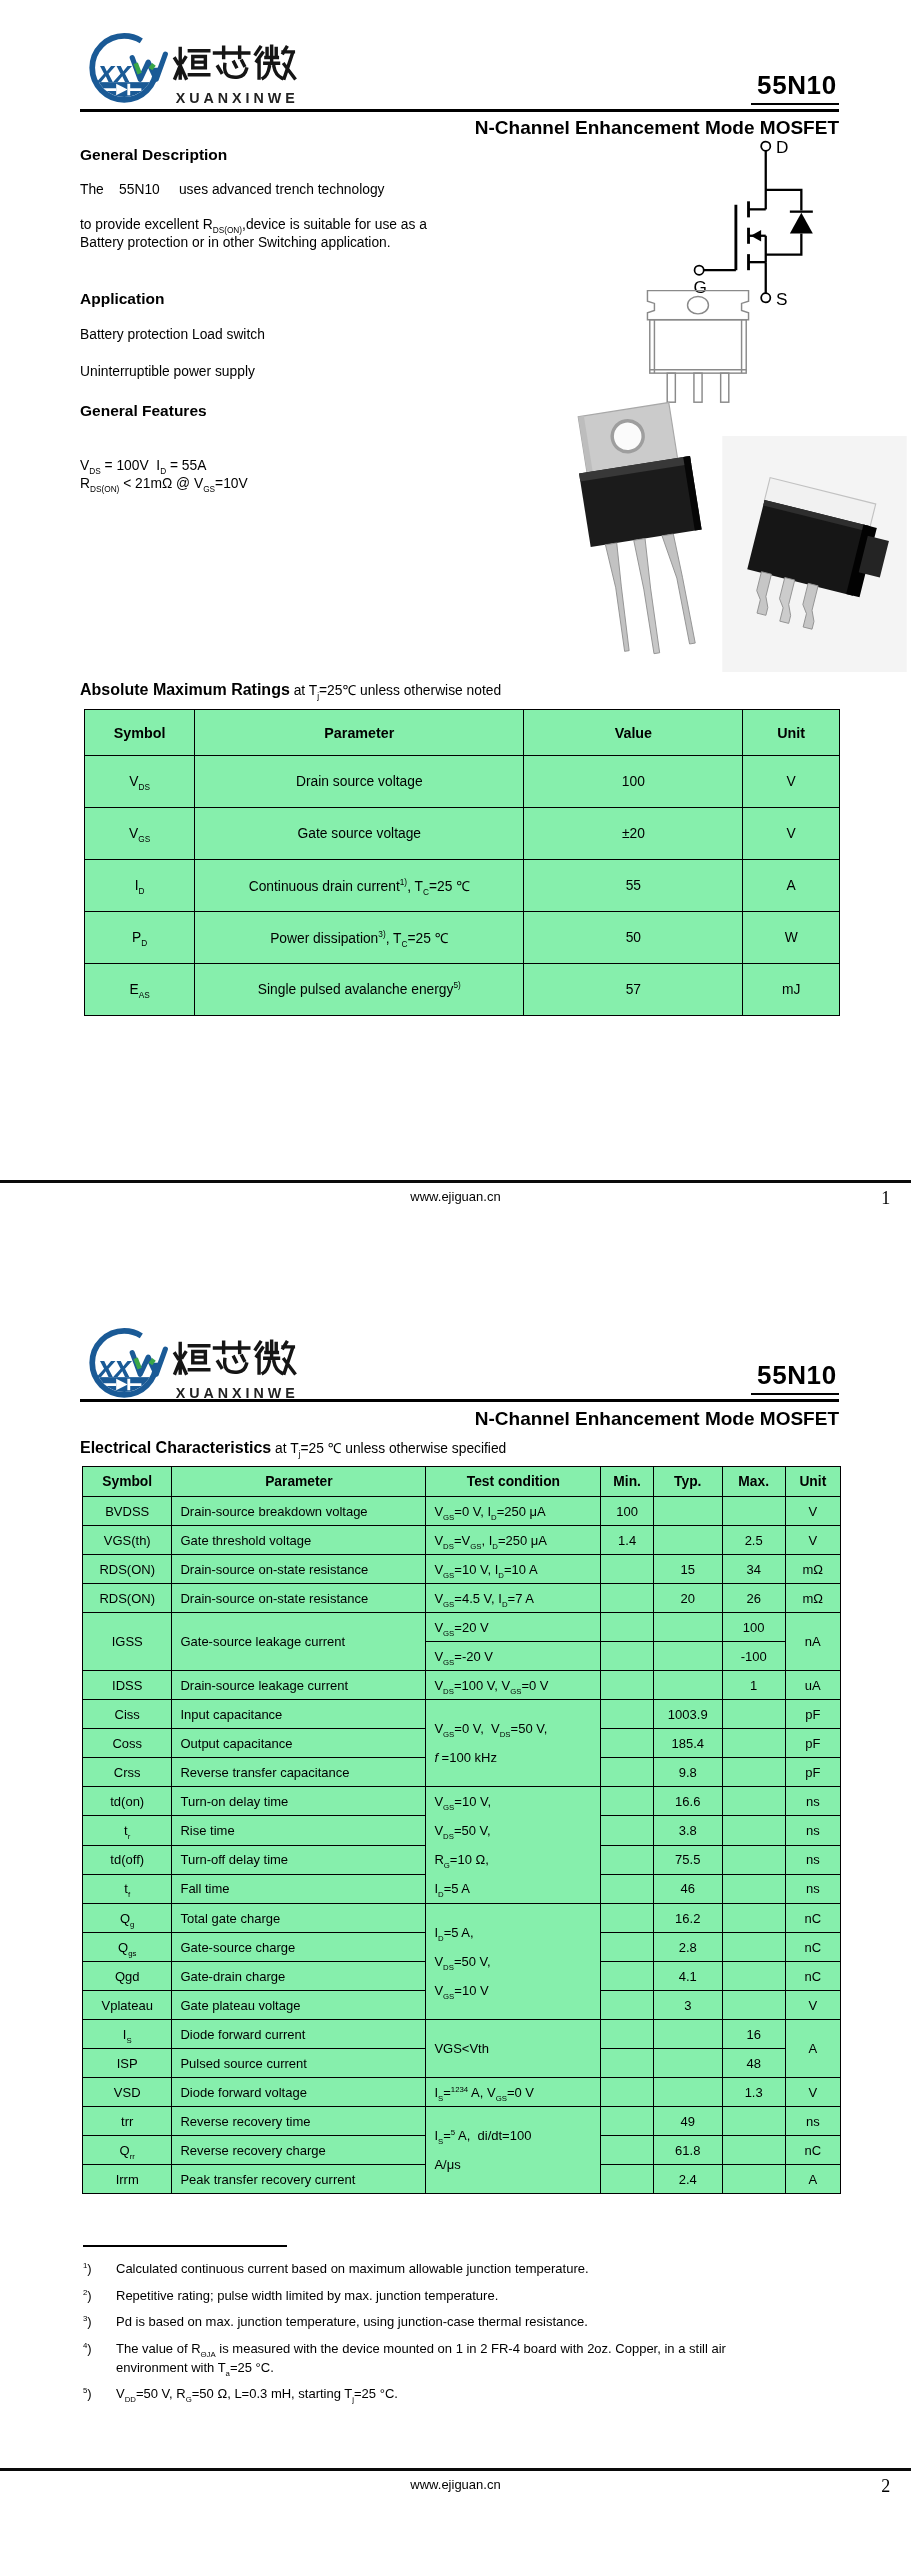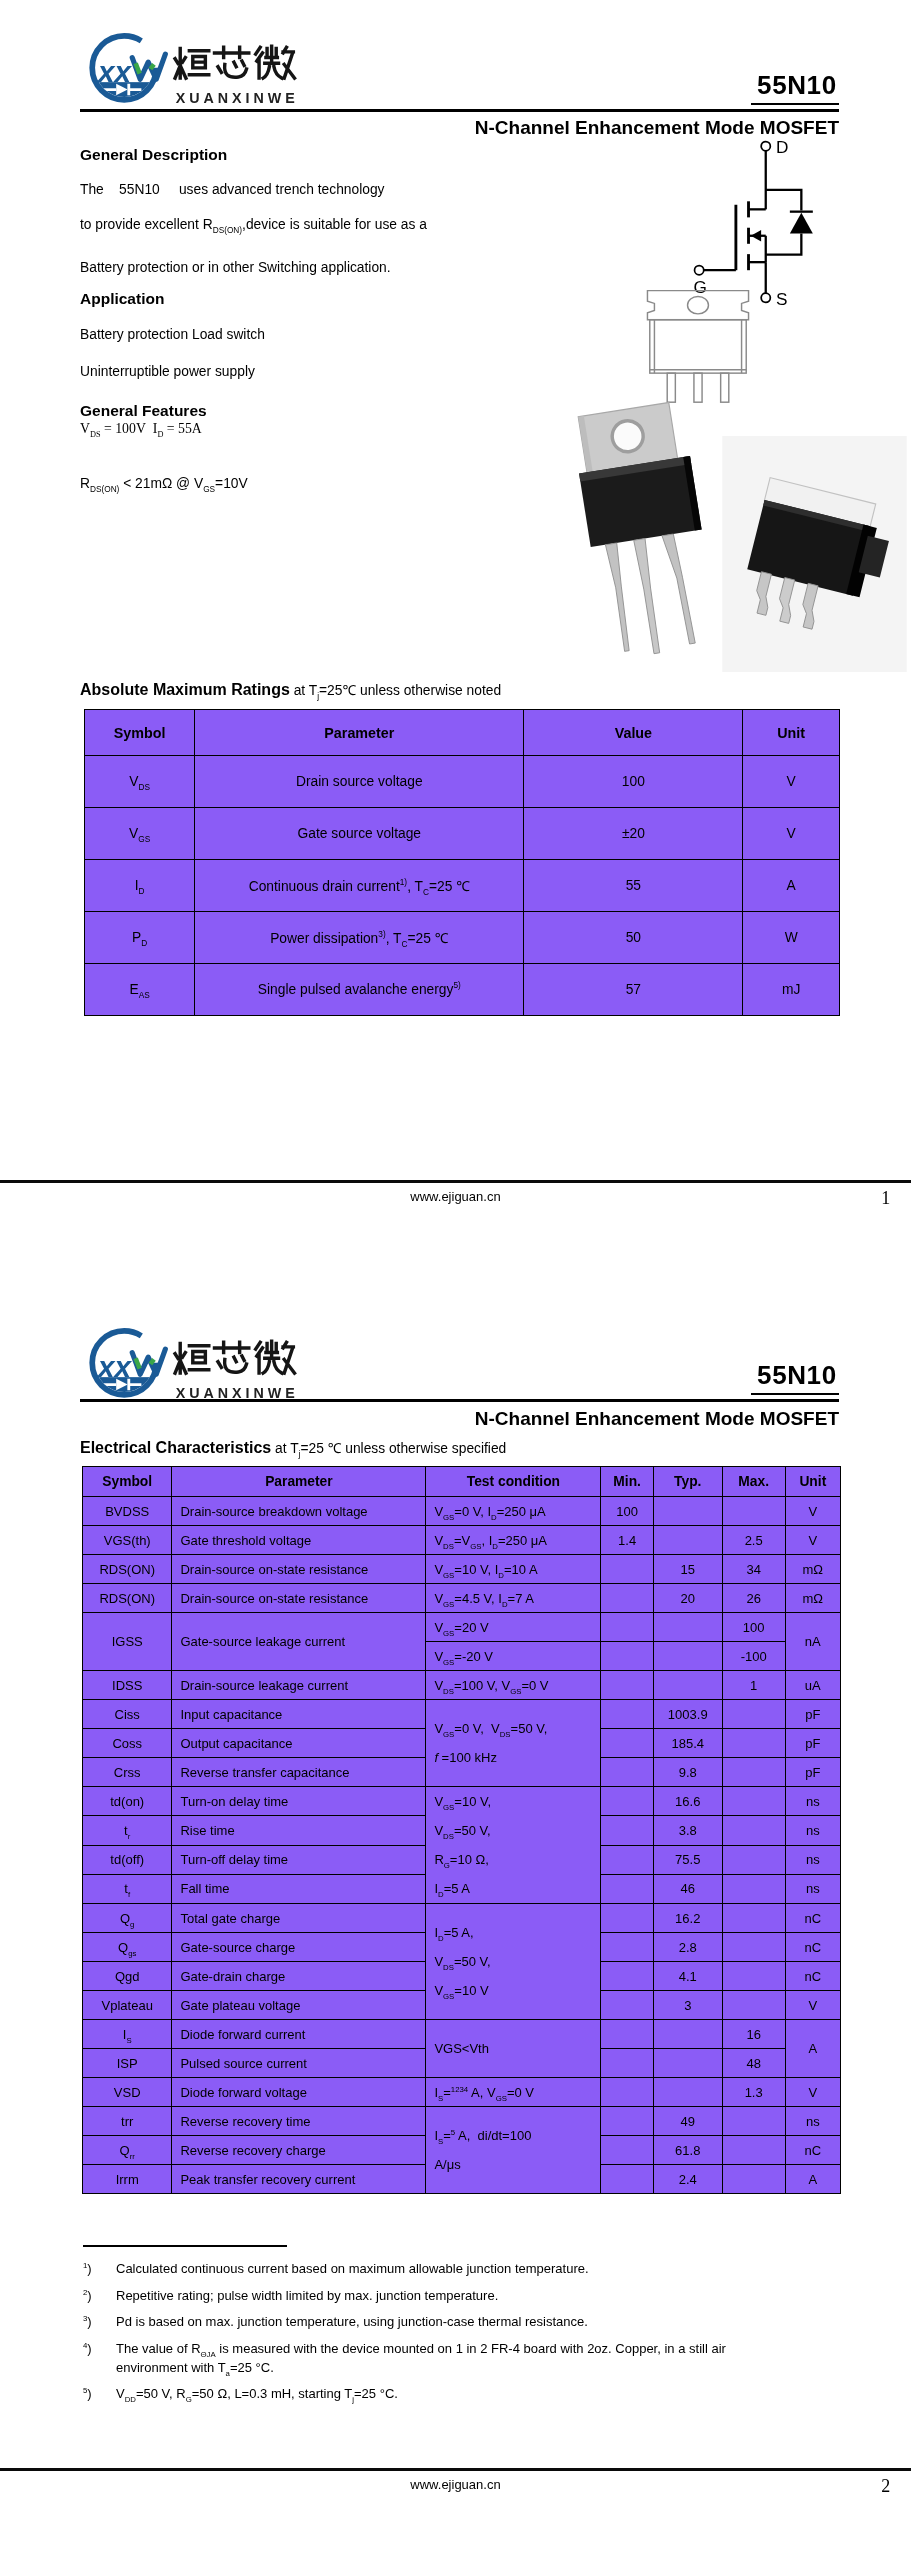--- a/index.html
+++ b/index.html
@@ -16,21 +16,21 @@
   .subtitle{position:absolute;right:72px;font-size:19px;font-weight:bold;}
 
   
   .sec-heading{position:absolute;left:80px;font-size:15.5px;font-weight:bold;}
   .body-line{position:absolute;left:80px;font-size:13.8px;white-space:nowrap;}
   .mix-heading{position:absolute;left:80px;font-size:16px;white-space:nowrap;}
   .mix-heading .hb{font-weight:bold;font-size:16px;}
   .mix-heading .hr{font-weight:normal;font-size:13.8px;}
 
   
-  .dstable{border-collapse:collapse;border:1.7px solid #000;table-layout:fixed;width:100%;background:#8b5cf6;}
+  .dstable{border-collapse:collapse;border:1.7px solid #000;table-layout:fixed;width:100%;background:#86efac;}
   .dstable th,.dstable td{border-left:1.1px solid #000;border-right:1.1px solid #000;
       border-top:1.7px solid #000;border-bottom:1.7px solid #000;
       text-align:center;vertical-align:middle;padding:0 4.6px;overflow:hidden;}
   .dstable th{font-weight:bold;}
   .amr-wrap{position:absolute;left:84px;top:709px;width:756px;}
   .amr thead tr{height:46px;}
   .amr tbody tr{height:52px;}
   .amr th{font-size:14.3px;}
   .amr td{font-size:13.8px;}
   .ec-wrap{position:absolute;left:82px;top:178px;width:759px;}
@@ -92,28 +92,28 @@
     </svg>
   </div>
 
   <div class="part-title" style="top:70px;">55N10</div>
   <div class="top-rule" style="top:109px;"></div>
   <div class="subtitle" style="top:117px;">N-Channel Enhancement Mode MOSFET</div>
 
   <div class="sec-heading" style="top:146px;">General Description</div>
   <div class="body-line" style="top:182px;">The&nbsp;&nbsp;&nbsp;&nbsp;55N10&nbsp;&nbsp;&nbsp;&nbsp;&nbsp;uses advanced trench technology</div>
   <div class="body-line" style="top:217px;">to provide excellent R<sub>DS(ON)</sub>,device is suitable for use as a</div>
-  <div class="body-line" style="top:260px;">Battery protection or in other Switching application.</div>
+  <div class="body-line" style="top:235px;">Battery protection or in other Switching application.</div>
 
   <div class="sec-heading" style="top:290px;">Application</div>
   <div class="body-line" style="top:327px;">Battery protection Load switch</div>
   <div class="body-line" style="top:364px;">Uninterruptible power supply</div>
 
   <div class="sec-heading" style="top:402px;">General Features</div>
-  <div class="body-line" style="top:421px;font-family:Liberation Serif, serif;">V<sub>DS</sub> = 100V&nbsp;&nbsp;I<sub>D</sub> = 55A</div>
+  <div class="body-line" style="top:458px;">V<sub>DS</sub> = 100V&nbsp;&nbsp;I<sub>D</sub> = 55A</div>
   <div class="body-line" style="top:476px;">R<sub>DS(ON)</sub> &lt; 21mΩ @ V<sub>GS</sub>=10V</div>
 
   <div class="fig" style="left:668px;top:137px;">
     <svg width="184" height="178" viewBox="0 0 320 310">
       <g stroke="#000" stroke-width="4" fill="none">
         <circle cx="170" cy="16" r="8" stroke-width="3"></circle>
         <line x1="170" y1="24" x2="170" y2="126"></line>
         <line x1="118" y1="118" x2="118" y2="232" stroke-width="5"></line>
         <line x1="140" y1="112" x2="140" y2="140" stroke-width="5"></line>
         <line x1="140" y1="158" x2="140" y2="186" stroke-width="5"></line>

